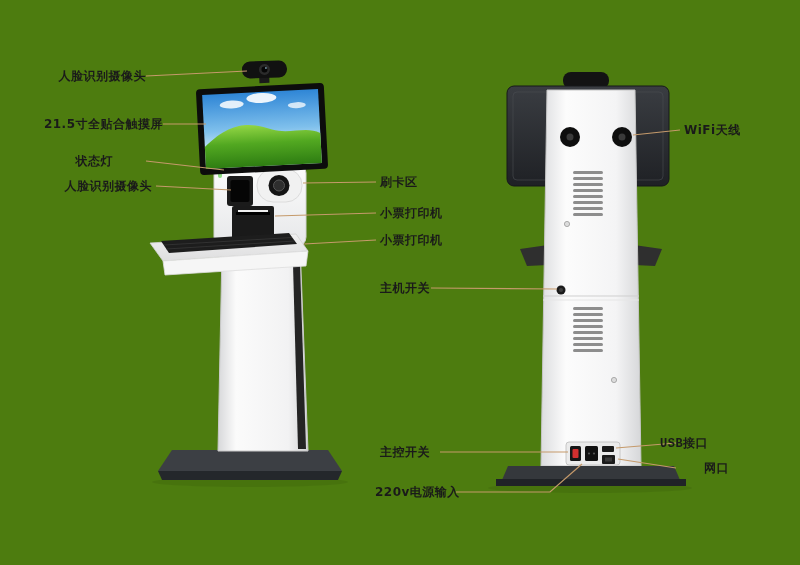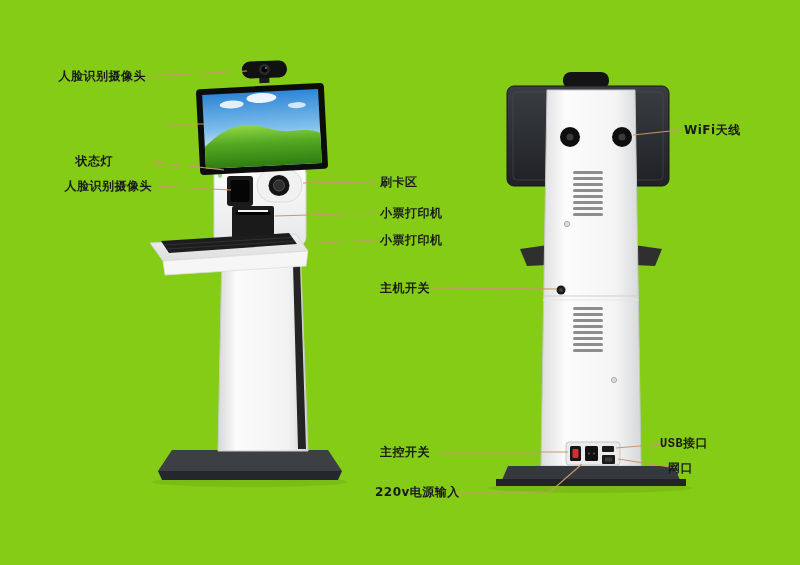--- a/index.html
+++ b/index.html
@@ -1,20 +1,20 @@
 <!DOCTYPE html>
 <html><head>
 <meta charset="utf-8">
 <style>
   html, body { margin: 0; padding: 0; background: #ffffff; }
   .stage {
     position: relative;
     width: 800px;
     height: 565px;
-    background: #84cc16;
+    background: #4d7c0f;
     overflow: hidden;
     font-family: "DejaVu Sans", "Liberation Sans", sans-serif;
   }
   .artwork { position: absolute; left: 0; top: 0; }
   .label {
     position: absolute;
     transform: translateY(-50%);
     font-size: 12px;
     font-weight: 700;
     color: #1a1a1a;
@@ -216,27 +216,28 @@
       <line x1="431" y1="288" x2="557" y2="289"></line>
       <line x1="440" y1="452" x2="568" y2="452"></line>
       <polyline points="456,492 550,492 582,464"></polyline>
       <line x1="680" y1="130" x2="633" y2="135"></line>
       <line x1="676" y1="443" x2="616" y2="448"></line>
       <line x1="676" y1="468" x2="618" y2="459"></line>
     </g>
   </svg>
 
   <div class="label r" style="right:654px; top:76px;">人脸识别摄像头</div>
+  <div class="label r" style="right:637px; top:124px;">21.5寸全贴合触摸屏</div>
   <div class="label r" style="right:687px; top:161px;">状态灯</div>
   <div class="label r" style="right:648px; top:186px;">人脸识别摄像头</div>
 
   <div class="label" style="left:380px; top:182px;">刷卡区</div>
   <div class="label" style="left:380px; top:213px;">小票打印机</div>
   <div class="label" style="left:380px; top:240px;">小票打印机</div>
   <div class="label" style="left:380px; top:288px;font-family:Liberation Serif, serif;">主机开关</div>
   <div class="label" style="left:380px; top:452px;">主控开关</div>
   <div class="label" style="left:375px; top:492px;">220v电源输入</div>
 
   <div class="label" style="left:684px; top:130px;">WiFi天线</div>
   <div class="label" style="left:660px; top:443px;font-family:Liberation Mono, monospace;">USB接口</div>
-  <div class="label" style="left:644px; top:468px;padding-left:24px;">网口</div>
+  <div class="label" style="left:680px; top:468px;padding-left:24px;">网口</div>
 
 </div>
 
 </body></html>

